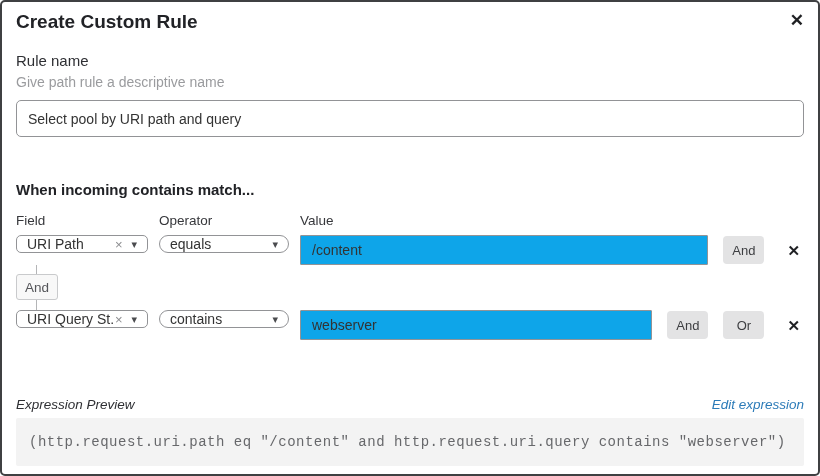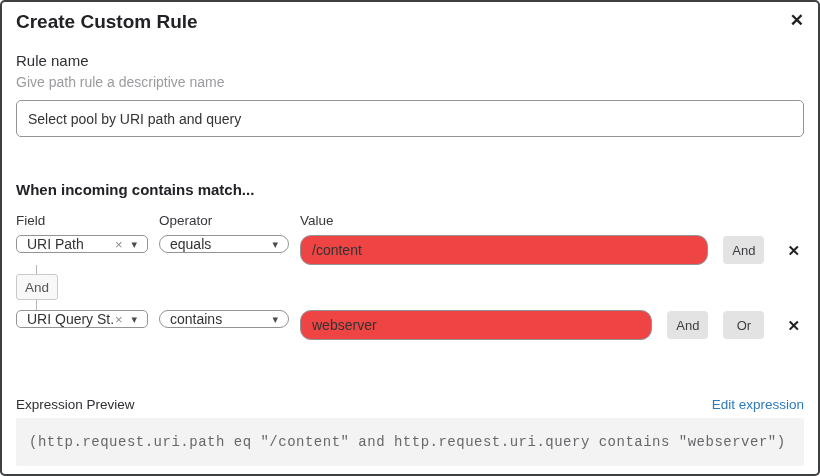--- a/index.html
+++ b/index.html
@@ -57,24 +57,24 @@
     font-size:14px; color:#333;
   }
   .select-box.w-field { width:132px; }
   .select-box.w-op { width:130px;border-radius:11px; }
   .select-label { flex:1; white-space:nowrap; overflow:hidden; }
   .clear-x { color:#8b8c8f; font-size:13px; margin-right:9px; cursor:pointer; }
   .caret { color:#4a4b4e; font-size:11px; cursor:pointer; }
 
   .value-input {
     flex:1; height:30px;
-    border:1px solid #929396; border-radius:11px;
+    border:1px solid #929396; border-radius:1px;
     padding:0 11px;
     font-family:"Liberation Sans", sans-serif;
-    font-size:14px; color:#333; outline:none; background:#ef4444;
+    font-size:14px; color:#333; outline:none; background:#0ea5e9;
   }
 
   .logic-btn {
     align-self:center;
     width:41px; height:28px;
     background:#e3e3e4; border:none; border-radius:4px;
     font-family:"Liberation Sans", sans-serif;
     font-size:13px; color:#3d3e41; cursor:pointer;
     margin-left:4px;
   }
@@ -90,21 +90,21 @@
   .and-badge {
     width:42px; height:26px;
     border:1px solid #c9cacc; border-radius:3px;
     background:#f8f8f8;
     display:flex; align-items:center; justify-content:center;
     font-size:13.5px; color:#55565a;
   }
 
   .expr-header {
     margin-top:57px;
-    display:flex; justify-content:space-between; align-items:baseline;
+    display:flex; justify-content:space-between; align-items:baseline;font-style:italic;
   }
   .expr-label { font-size:13.5px; color:#2e2f33; }
   .expr-edit-link { font-size:13.5px; color:#2c7bb8; text-decoration:none; cursor:pointer; }
 
   .code-block {
     margin-top:6px; height:48px;
     background:#f3f3f3; border-radius:2px;
     display:flex; align-items:center;
     padding:0 13px;
     font-family:"Liberation Mono", monospace;

